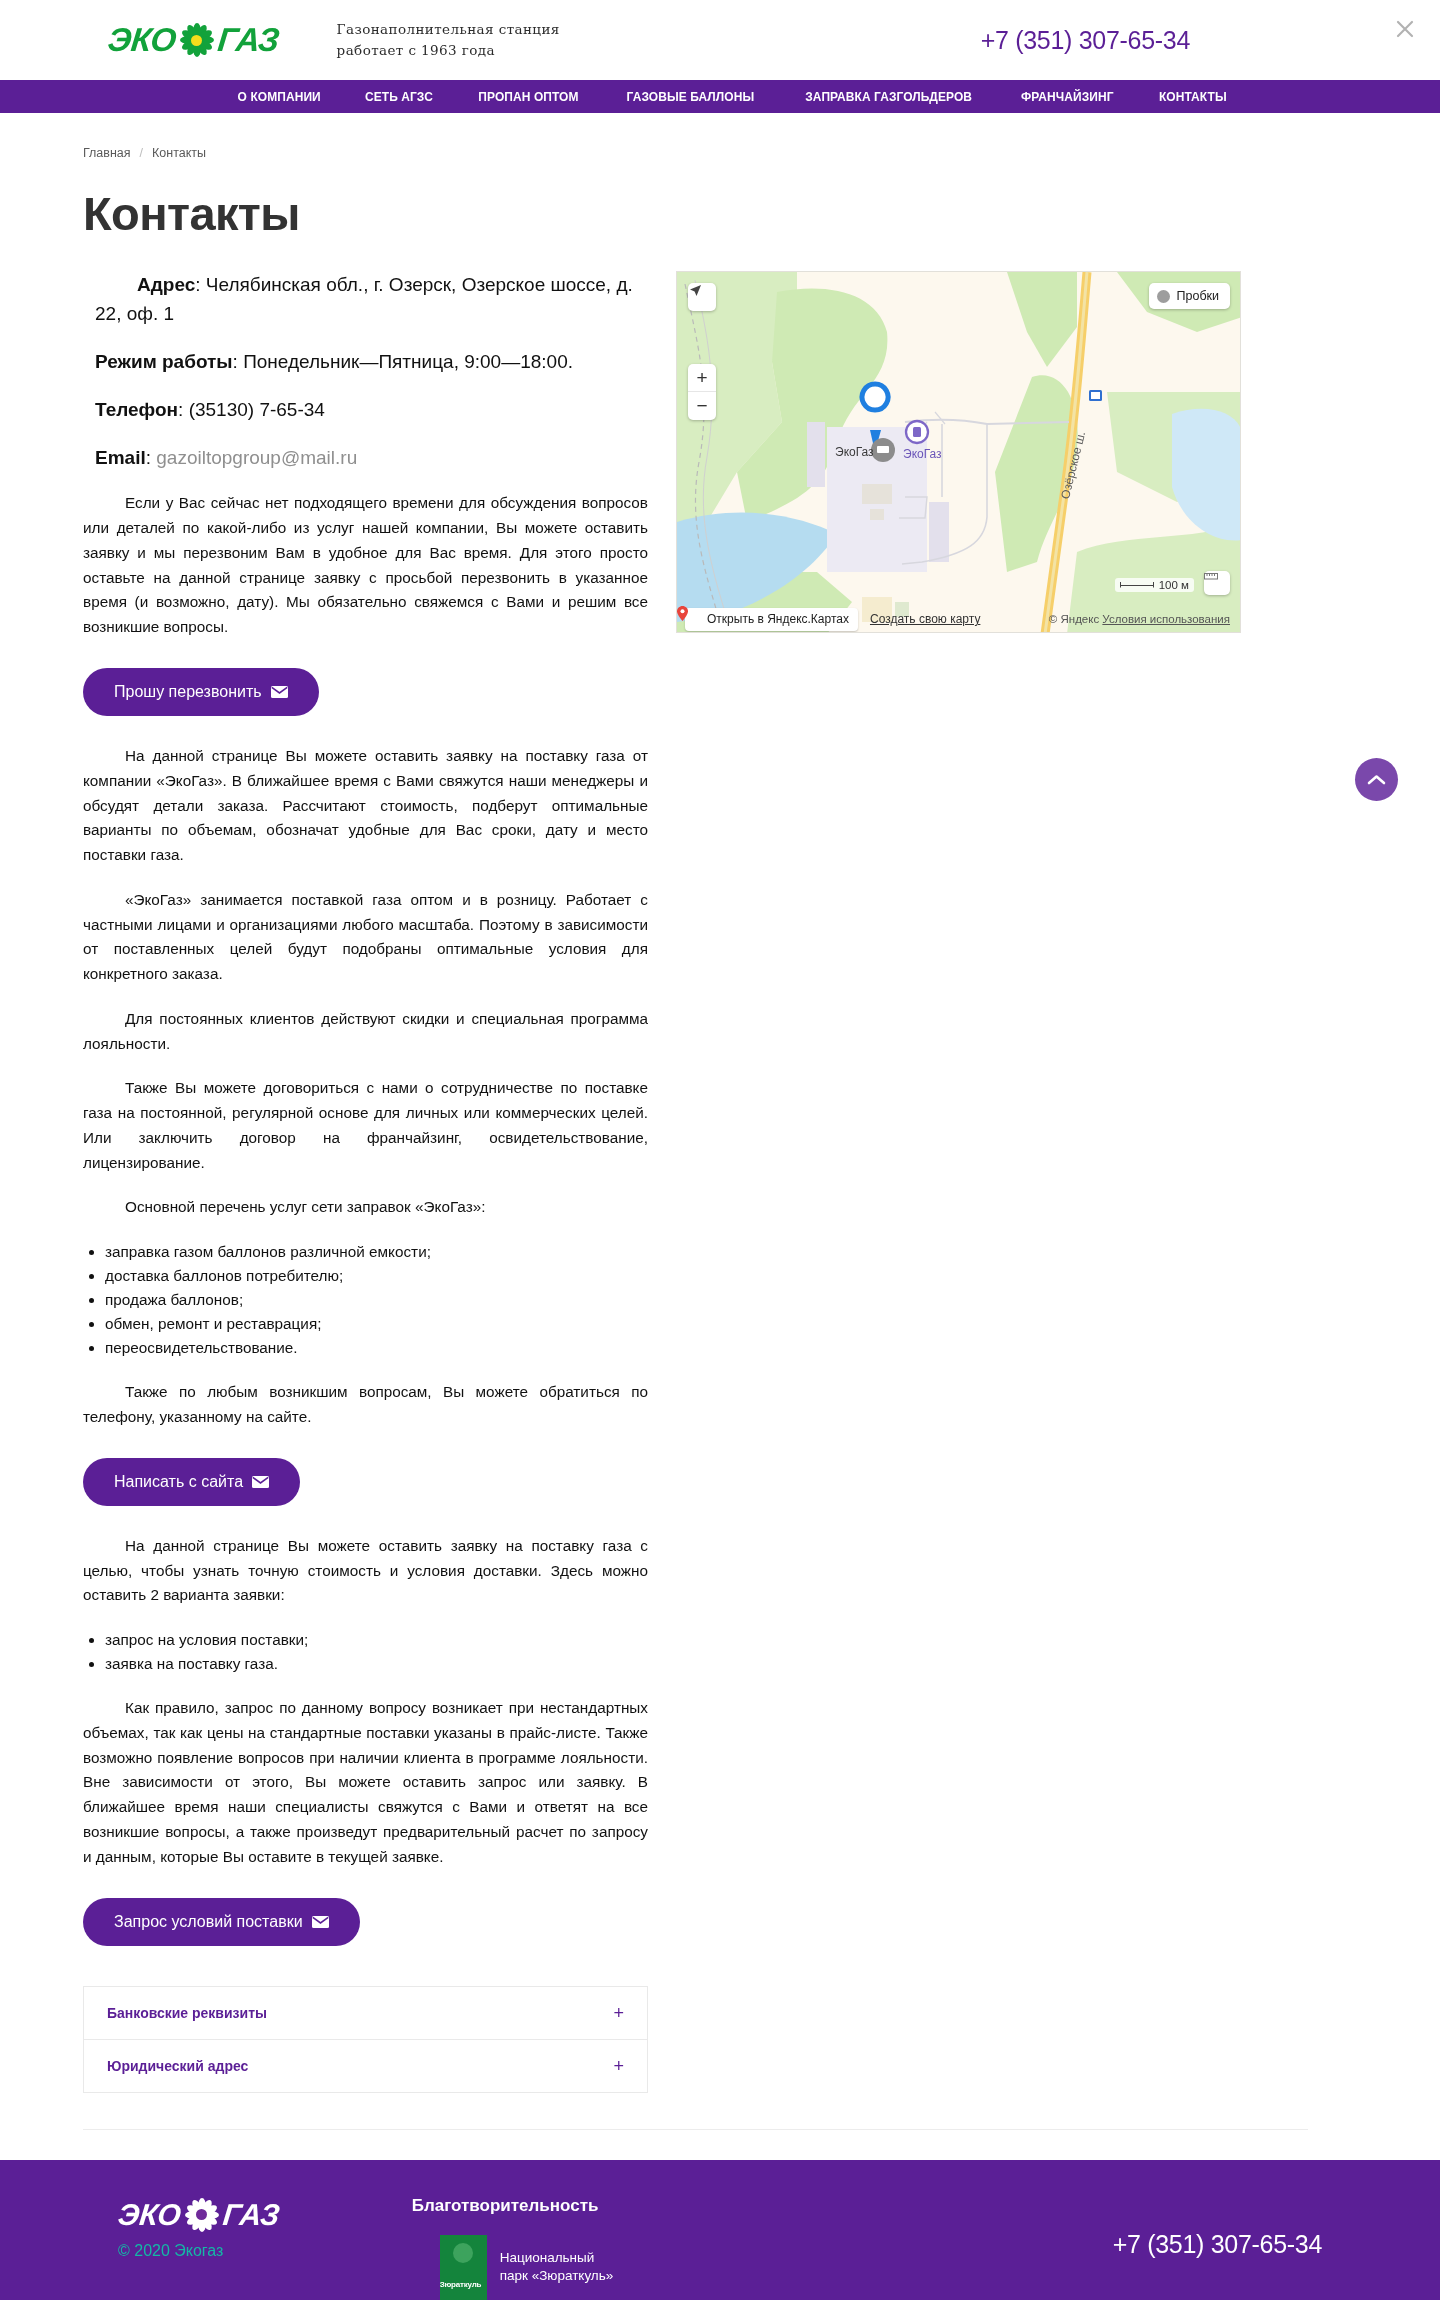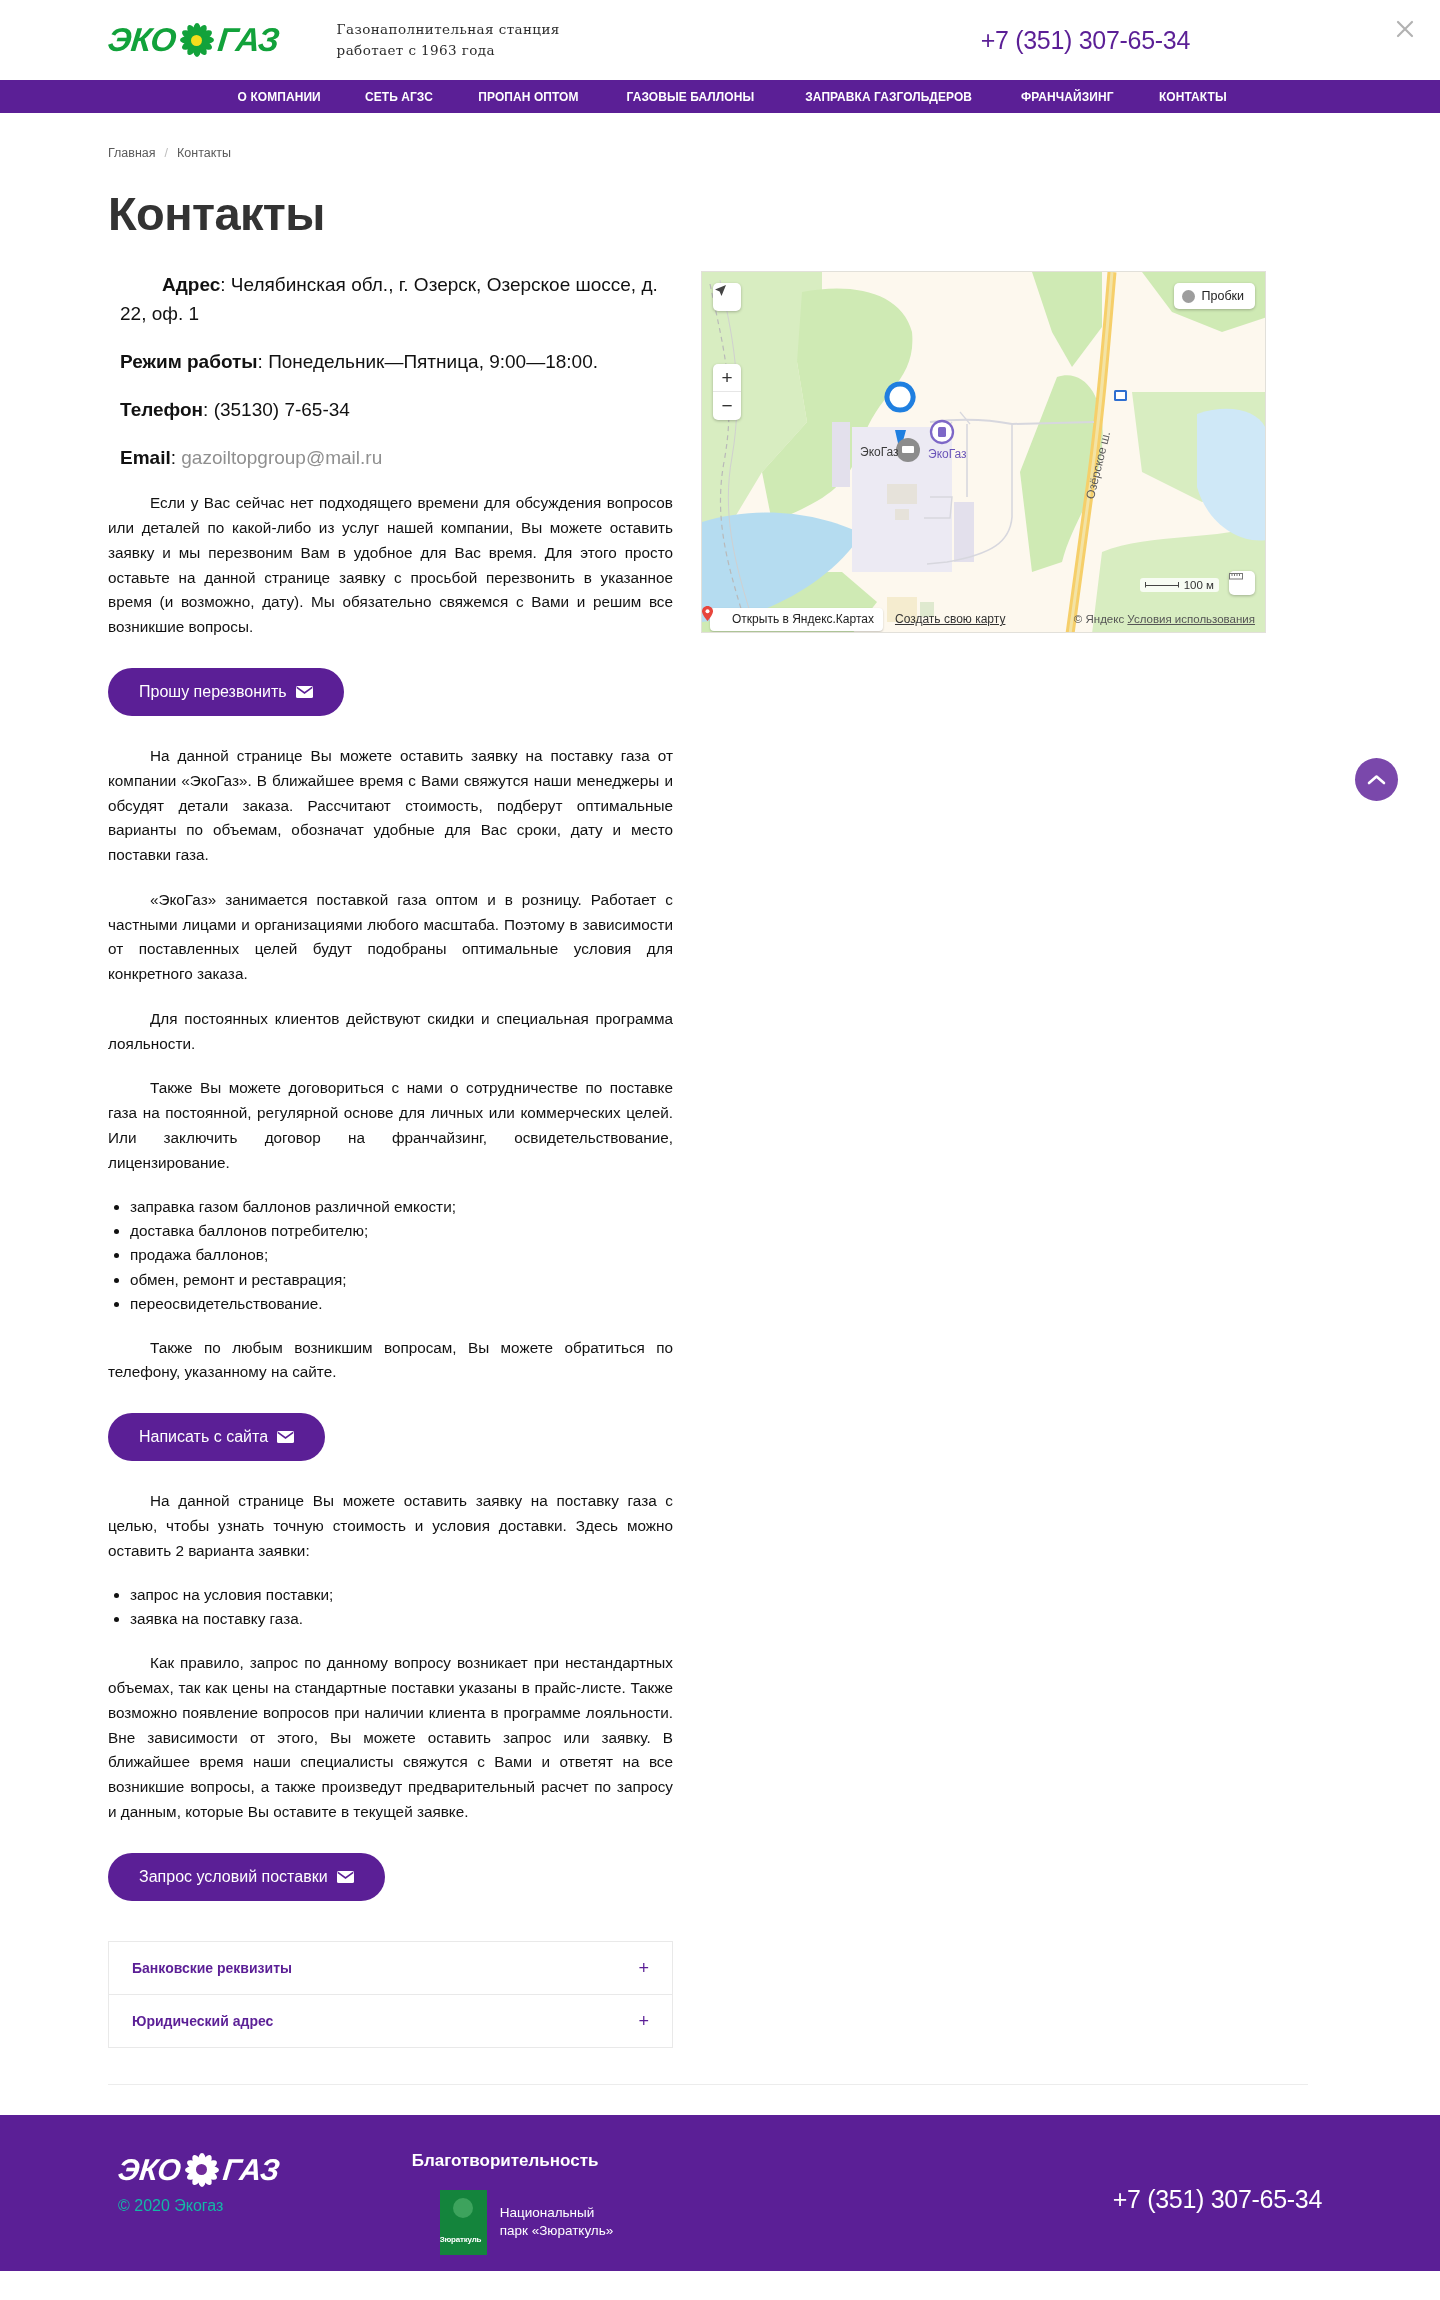--- a/index.html
+++ b/index.html
@@ -93,21 +93,21 @@
     text-transform: uppercase;
     cursor: pointer;
     white-space: nowrap;
     font-stretch: condensed;
     transform: scaleX(0.92);
   }
 
   
   .page {
     width: 1440px;
-    padding-left: 108px;
+    padding-left: 83px;
     padding-right: 132px;
   }
   .breadcrumb {
     padding-top: 33px;
     font-size: 12.5px;
     color: #5a5a5a;
     display: flex; gap: 9px; align-items: center;
   }
   .breadcrumb .crumb { cursor: pointer; }
   .breadcrumb .sep { color: #bdbdbd; }
@@ -373,20 +373,21 @@
               <rect x="0" y="0" width="17" height="12" rx="1.5" fill="#fff"></rect>
               <path d="M0.8 1.3 L8.5 7 L16.2 1.3" stroke="#5b1f96" stroke-width="1.6" fill="none"></path>
             </svg>
         </span>
       </button>
 
       <p class="body-p">На данной странице Вы можете оставить заявку на поставку газа от компании «ЭкоГаз». В ближайшее время с Вами свяжутся наши менеджеры и обсудят детали заказа. Рассчитают стоимость, подберут оптимальные варианты по объемам, обозначат удобные для Вас сроки, дату и место поставки газа.</p>
       <p class="body-p">«ЭкоГаз» занимается поставкой газа оптом и в розницу. Работает с частными лицами и организациями любого масштаба. Поэтому в зависимости от поставленных целей будут подобраны оптимальные условия для конкретного заказа.</p>
       <p class="body-p">Для постоянных клиентов действуют скидки и специальная программа лояльности.</p>
       <p class="body-p">Также Вы можете договориться с нами о сотрудничестве по поставке газа на постоянной, регулярной основе для личных или коммерческих целей. Или заключить договор на франчайзинг, освидетельствование, лицензирование.</p>
+      <p class="body-p">Основной перечень услуг сети заправок «ЭкоГаз»:</p>
 
       <ul class="svc">
         <li>заправка газом баллонов различной емкости;</li>
         <li>доставка баллонов потребителю;</li>
         <li>продажа баллонов;</li>
         <li>обмен, ремонт и реставрация;</li>
         <li>переосвидетельствование.</li>
       </ul>
 
       <p class="body-p">Также по любым возникшим вопросам, Вы можете обратиться по телефону, указанному на сайте.</p>

